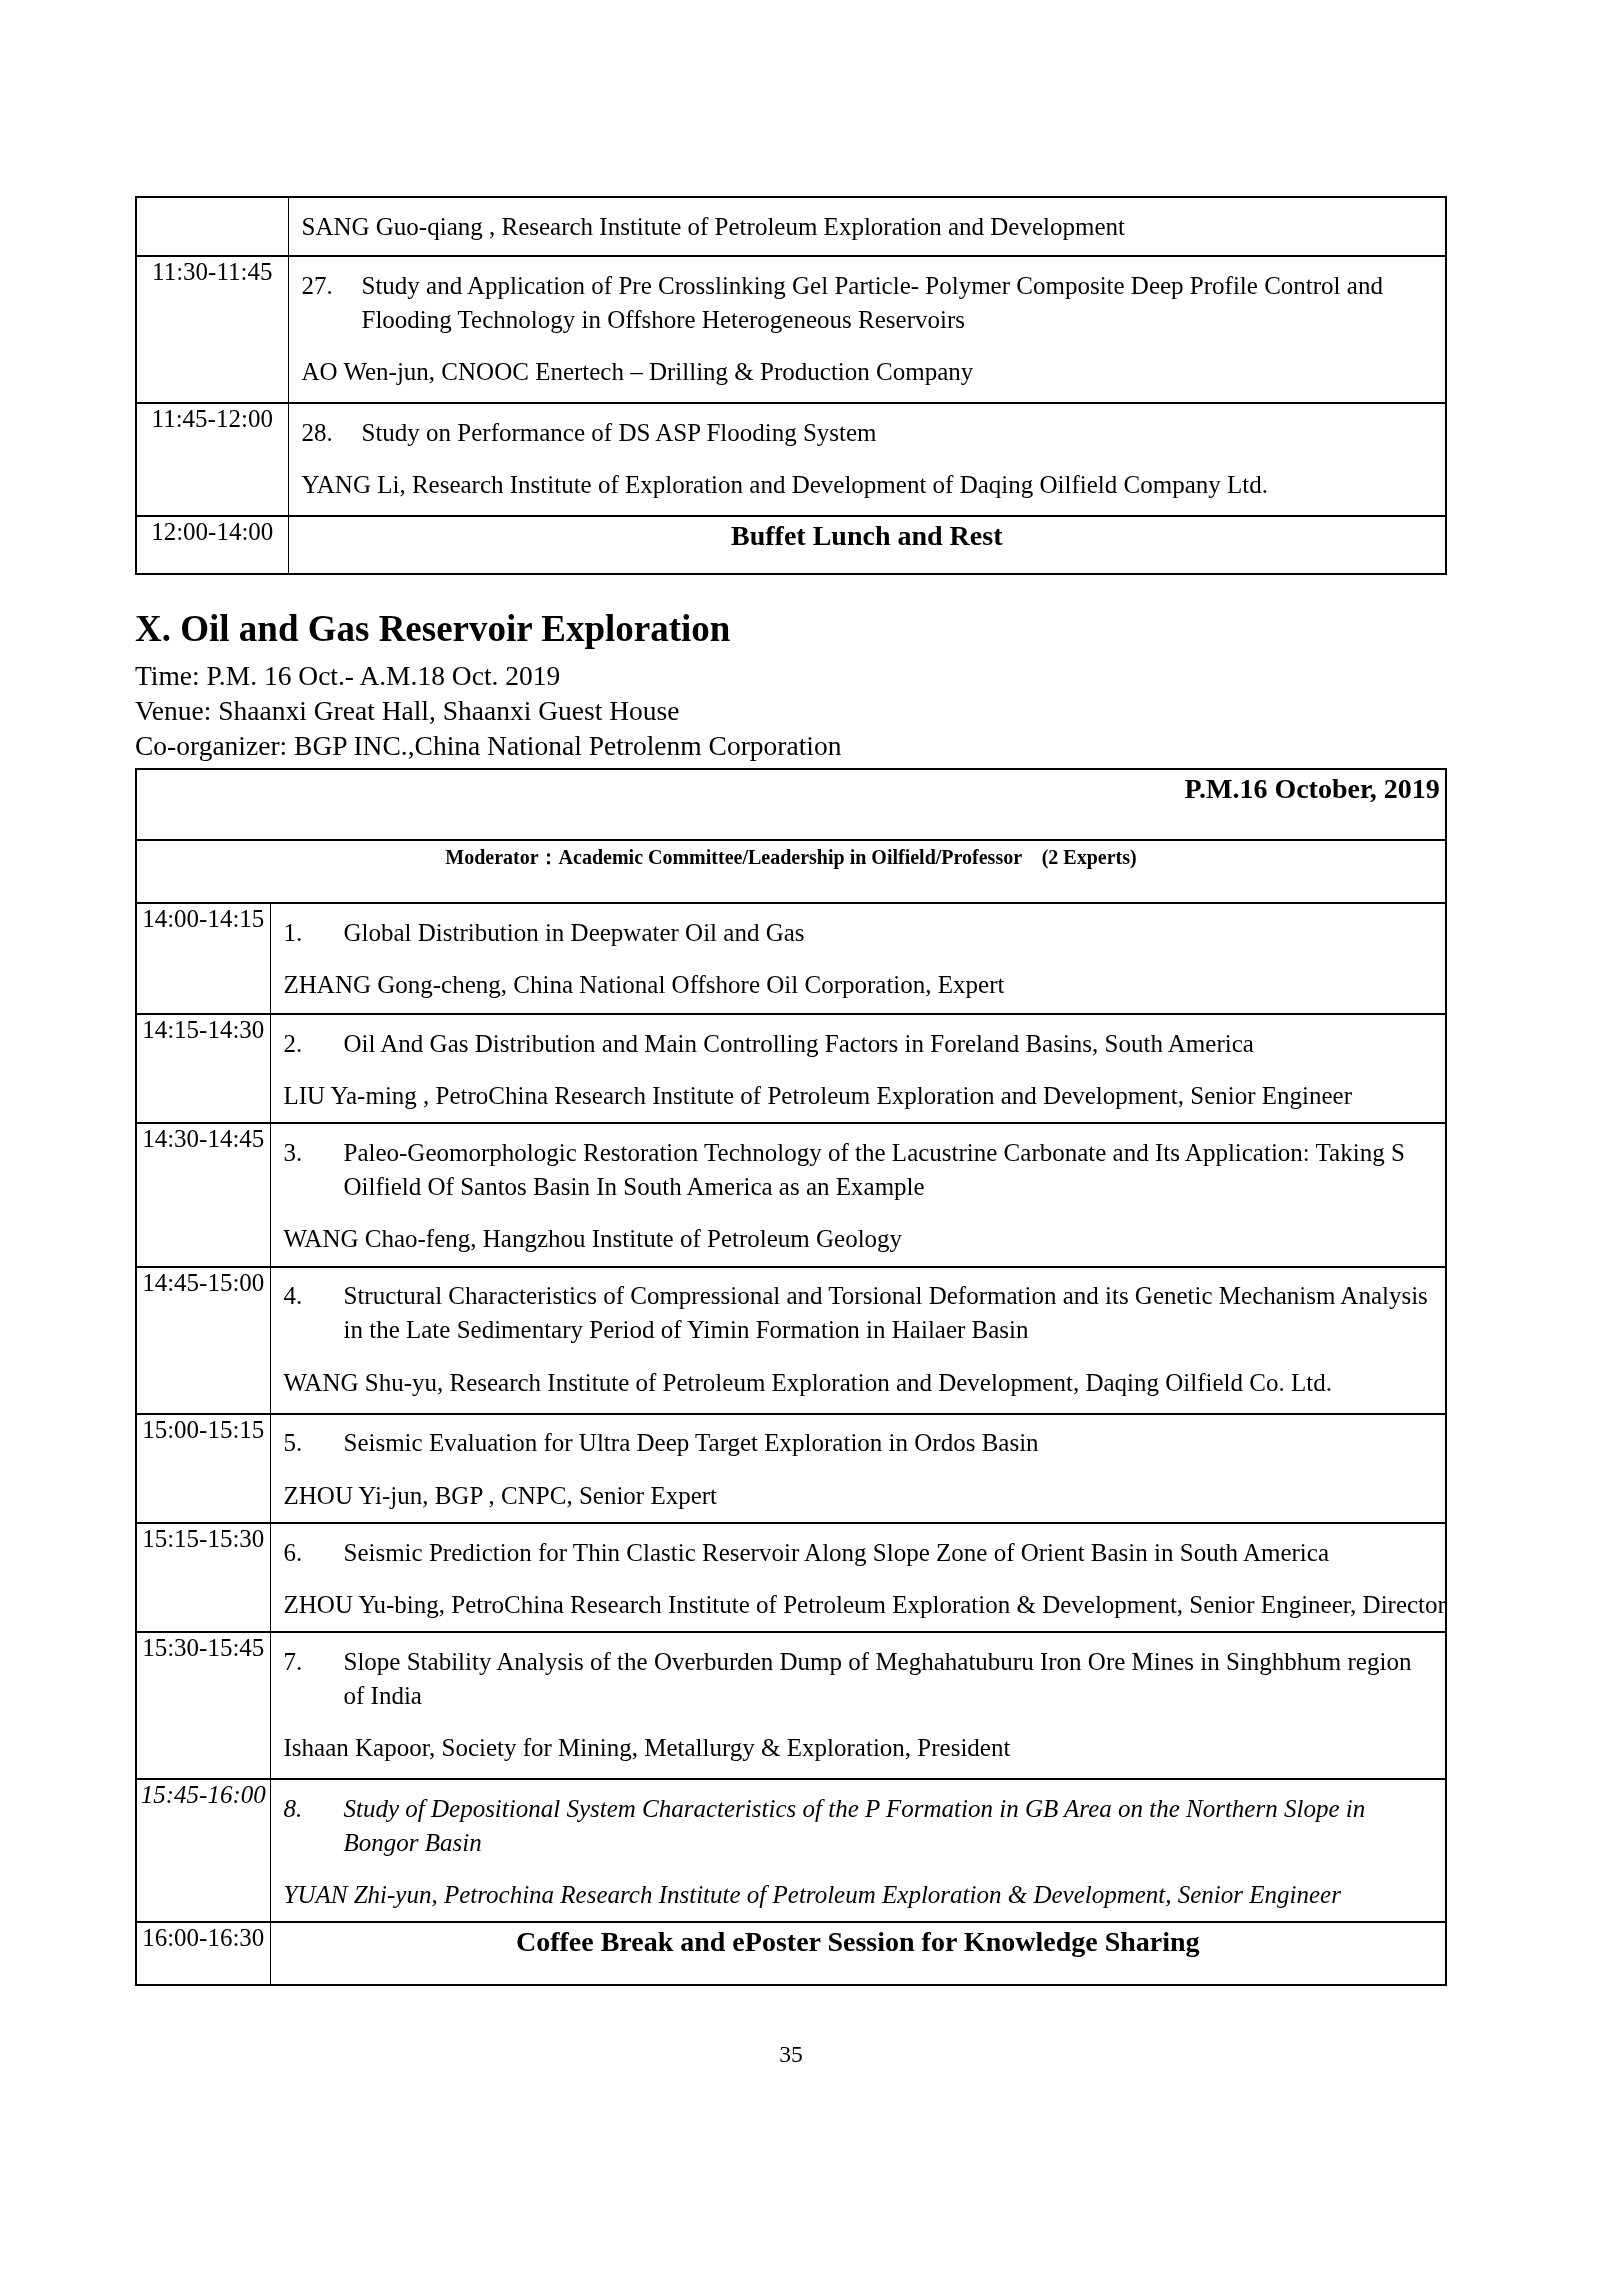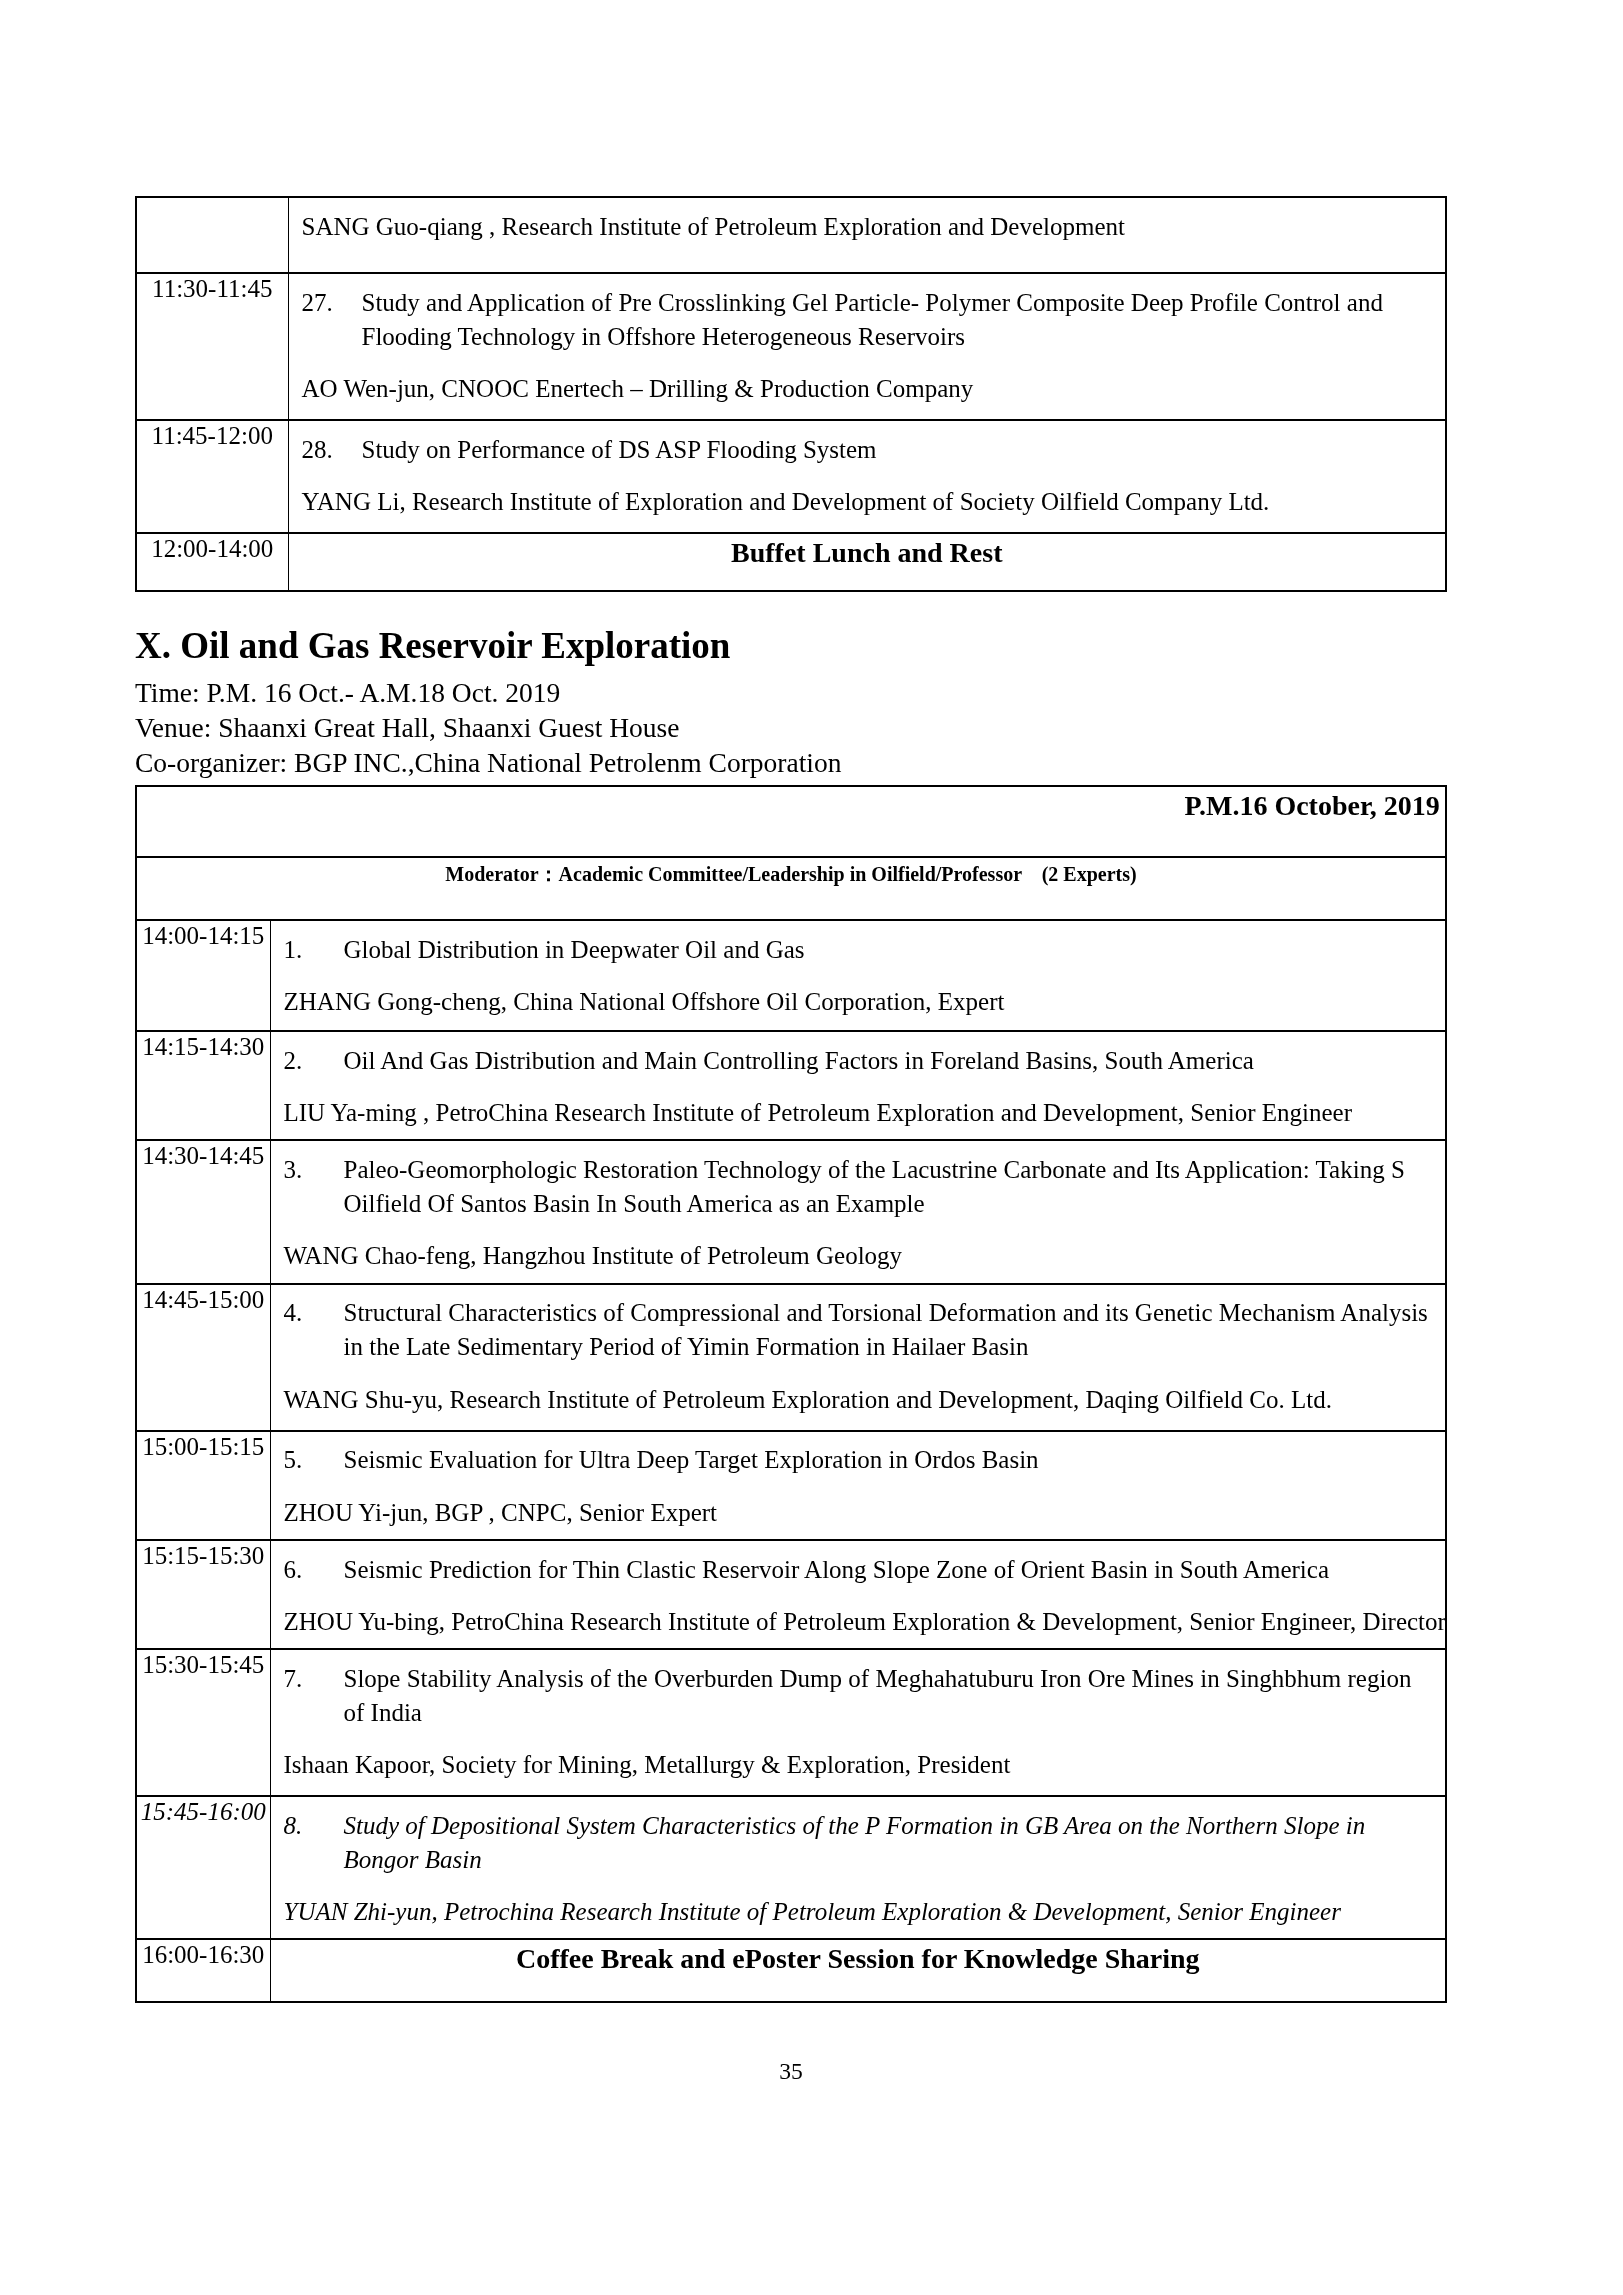--- a/index.html
+++ b/index.html
@@ -110,21 +110,21 @@
 <body>
 
 <div class="page">
 
   <table class="sched t1">
     <colgroup>
         <col class="timecol-1">
         <col>
       </colgroup>
     <tbody>
-      <tr style="height:76px;padding-left:6px;">
+      <tr style="height:59px;padding-left:6px;">
         <td class="time"></td>
         <td class="content">
           <div class="speaker first">SANG Guo-qiang , Research Institute of Petroleum Exploration and Development</div>
         </td>
       </tr>
       <tr style="height:147px;">
         <td class="time">11:30-11:45</td>
         <td class="content">
           <div class="item">
             <span class="num">27.</span>
@@ -133,21 +133,21 @@
           <div class="speaker">AO Wen-jun, CNOOC Enertech – Drilling &amp; Production Company</div>
         </td>
       </tr>
       <tr style="height:113px;">
         <td class="time">11:45-12:00</td>
         <td class="content">
           <div class="item">
             <span class="num">28.</span>
             <span class="ttl">Study on Performance of DS ASP Flooding System</span>
           </div>
-          <div class="speaker">YANG Li, Research Institute of Exploration and Development of Society Oilfield Company Ltd.</div>
+          <div class="speaker">YANG Li, Research Institute of Exploration and Development of Daqing Oilfield Company Ltd.</div>
         </td>
       </tr>
       <tr style="height:58px;">
         <td class="time">12:00-14:00</td>
         <td class="break-cell">Buffet Lunch and Rest</td>
       </tr>
     </tbody>
   </table>
 
   <h1 class="section-title">X. Oil and Gas Reservoir Exploration</h1>

